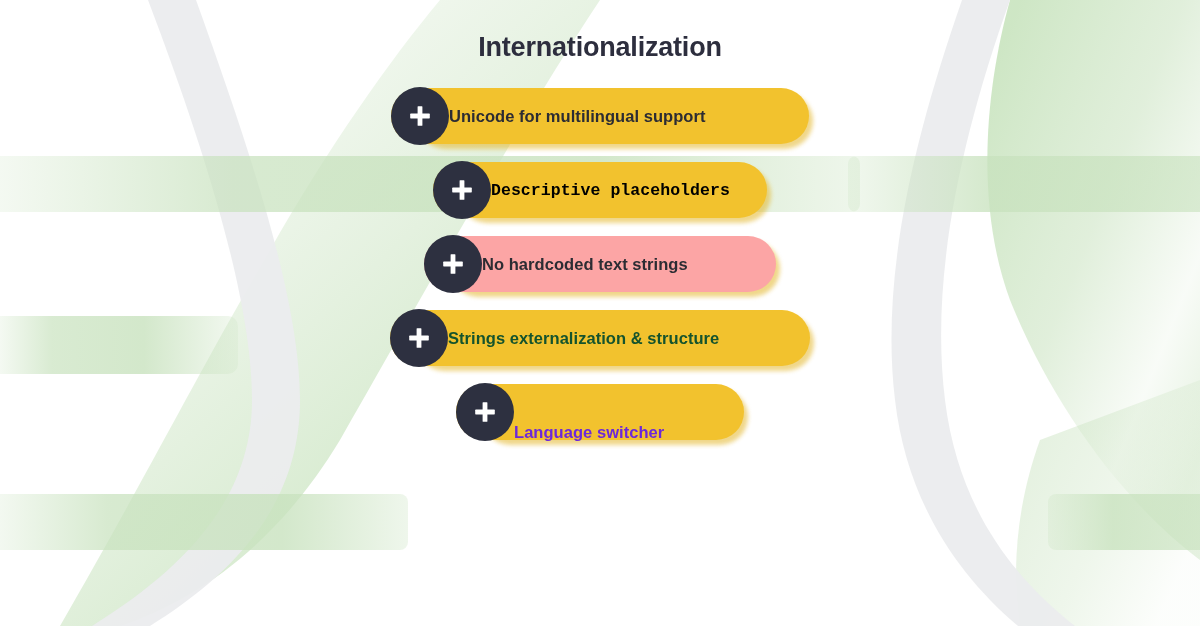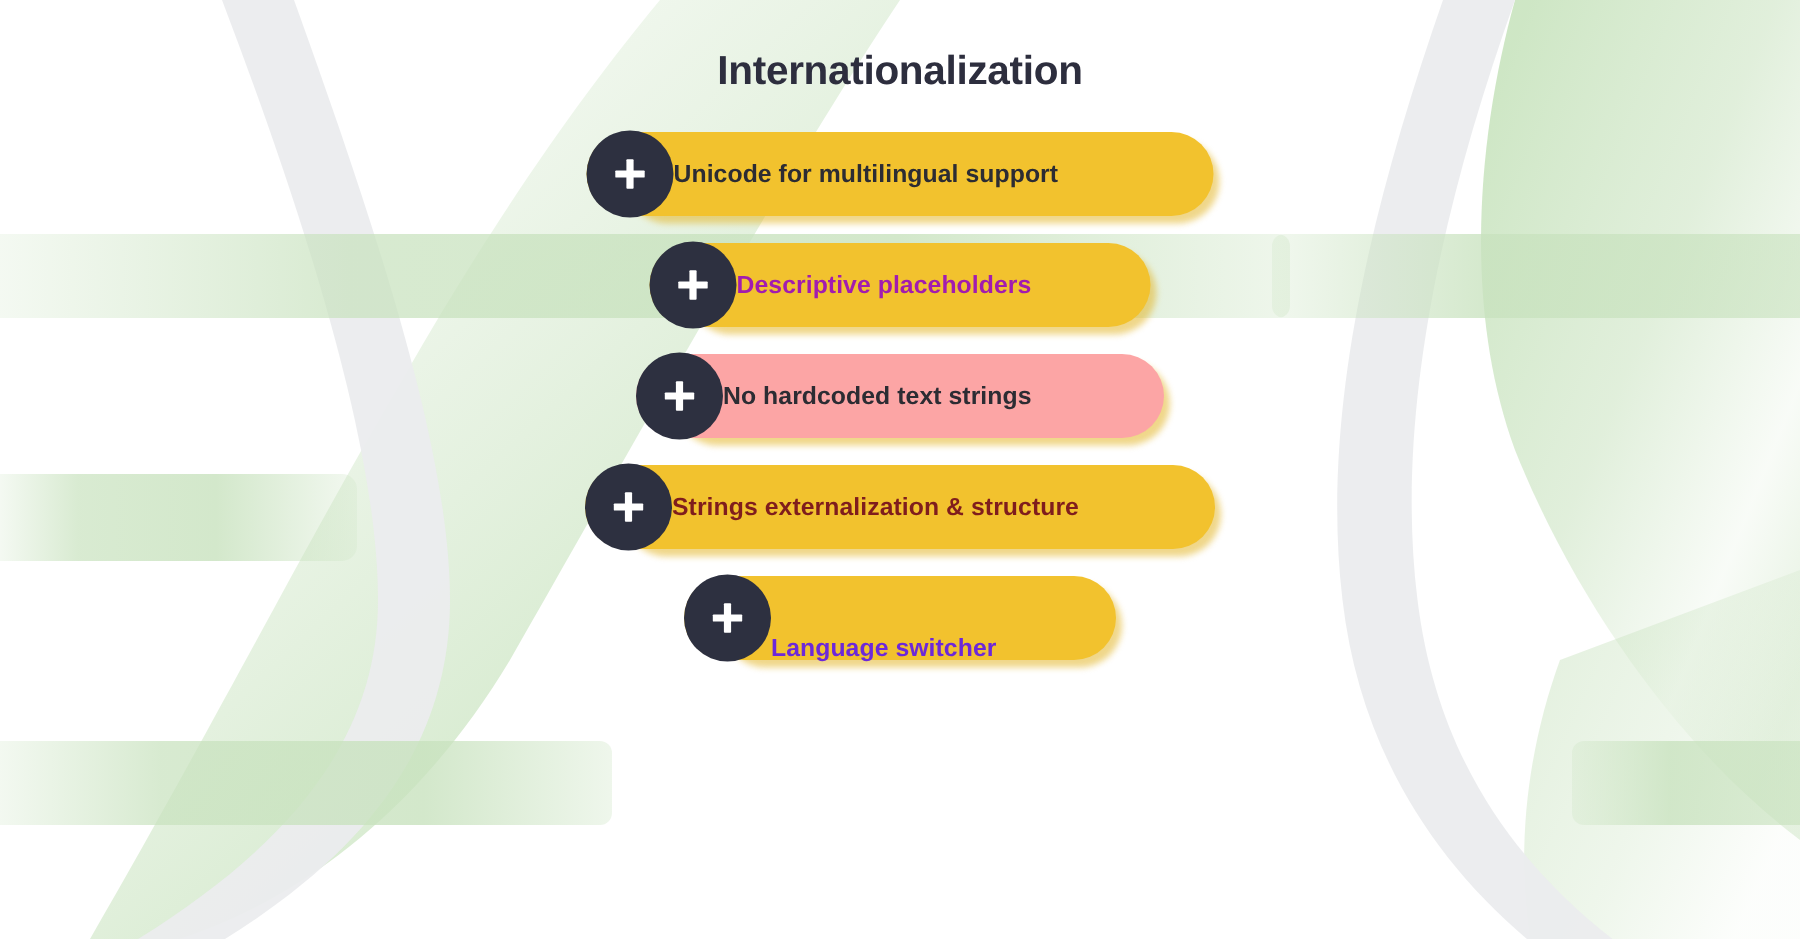--- a/index.html
+++ b/index.html
@@ -182,21 +182,21 @@
           <svg class="plus-icon" width="26" height="26" viewBox="0 0 26 26" aria-hidden="true">
             <rect x="10.6" y="3.2" width="4.8" height="19.6" rx="0.6" fill="#ffffff"></rect>
             <rect x="3.2" y="10.6" width="19.6" height="4.8" rx="0.6" fill="#ffffff"></rect>
           </svg>
         </div>
       </div>
 
       <div class="pill-wrap">
         <div class="pill-shadow" style="width: 312px; background: rgb(227, 182, 42);"></div>
         <div class="pill-bar" style="width: 334px; background: rgb(242, 194, 46);">
-          <span class="pill-label" style="color: #a21caf;">Descriptive placeholders</span>
+          <span class="pill-label" style="color: #000000; font-family: Liberation Mono, monospace;">Descriptive placeholders</span>
         </div>
         <div class="pill-badge" style="background: rgb(45, 48, 64);">
           <svg class="plus-icon" width="26" height="26" viewBox="0 0 26 26" aria-hidden="true">
             <rect x="10.6" y="3.2" width="4.8" height="19.6" rx="0.6" fill="#ffffff"></rect>
             <rect x="3.2" y="10.6" width="19.6" height="4.8" rx="0.6" fill="#ffffff"></rect>
           </svg>
         </div>
       </div>
 
       <div class="pill-wrap">
@@ -208,21 +208,21 @@
           <svg class="plus-icon" width="26" height="26" viewBox="0 0 26 26" aria-hidden="true">
             <rect x="10.6" y="3.2" width="4.8" height="19.6" rx="0.6" fill="#ffffff"></rect>
             <rect x="3.2" y="10.6" width="19.6" height="4.8" rx="0.6" fill="#ffffff"></rect>
           </svg>
         </div>
       </div>
 
       <div class="pill-wrap">
         <div class="pill-shadow" style="width: 398px; background: rgb(227, 182, 42);"></div>
         <div class="pill-bar" style="width: 420px; background: rgb(242, 194, 46);">
-          <span class="pill-label" style="color: #7f1d1d;">Strings externalization &amp; structure</span>
+          <span class="pill-label" style="color: #14532d;">Strings externalization &amp; structure</span>
         </div>
         <div class="pill-badge" style="background: rgb(45, 48, 64);">
           <svg class="plus-icon" width="26" height="26" viewBox="0 0 26 26" aria-hidden="true">
             <rect x="10.6" y="3.2" width="4.8" height="19.6" rx="0.6" fill="#ffffff"></rect>
             <rect x="3.2" y="10.6" width="19.6" height="4.8" rx="0.6" fill="#ffffff"></rect>
           </svg>
         </div>
       </div>
 
       <div class="pill-wrap">

